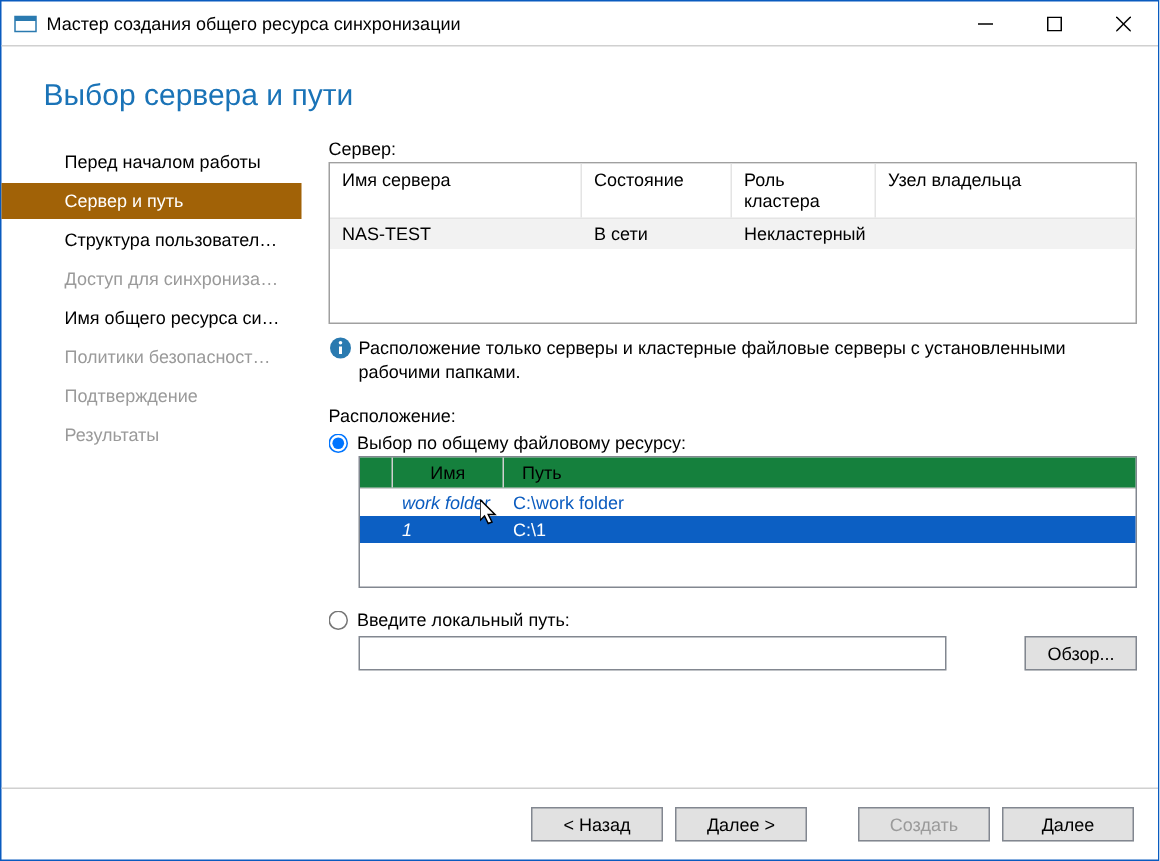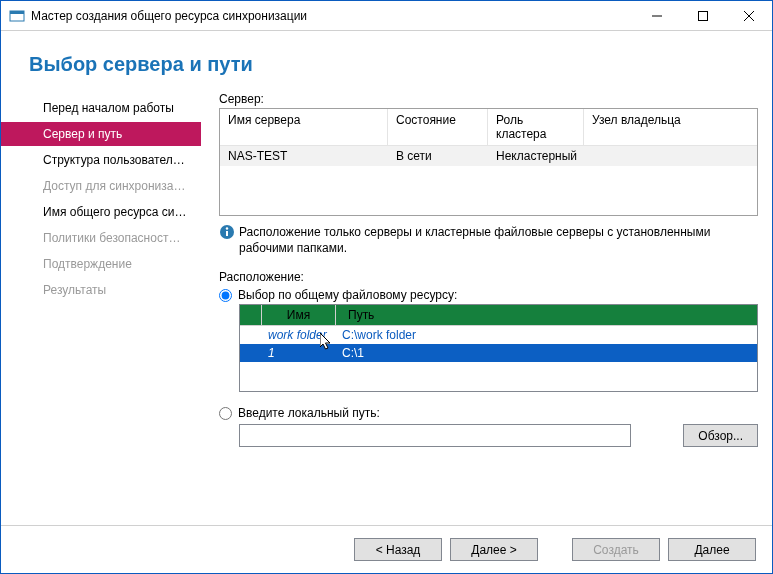--- a/index.html
+++ b/index.html
@@ -5,25 +5,25 @@
   * { box-sizing: border-box; }
   html, body { margin: 0; padding: 0; font-family: "Segoe UI", Tahoma, sans-serif; font-size: 12px; background: #fff; }
   .window { width: 773px; height: 574px; border: 1px solid #0a5bbf; display: flex; flex-direction: column; background: #fff; position: relative; }
   .titlebar { height: 30px; display: flex; align-items: center; border-bottom: 1px solid #d0d0d0; }
   .titlebar-icon { width: 16px; height: 16px; margin: 0 6px 0 8px; }
   .titlebar-text { flex: 1; font-size: 12px; color: #000; }
   .win-ctrls { display: flex; height: 100%; }
   .win-btn { width: 46px; display: flex; align-items: center; justify-content: center; color: #000; }
   .win-btn svg { display: block; }
   .body { flex: 1; display: flex; flex-direction: column; position: relative; }
-  .page-title { color: #1a73b7; font-size: 20px; font-weight: 700; padding: 22px 16px 16px 28px; }
+  .page-title { color: #1a73b7; font-size: 20px; font-weight: 400; padding: 22px 16px 16px 28px; }
   .content { flex: 1; display: flex; padding: 0 14px 0 0; }
   .sidebar { width: 200px; padding: 4px 0 0 0; }
   .side-item { padding: 4px 6px 4px 42px; color: #000; font-size: 12px; white-space: nowrap; overflow: hidden; text-overflow: ellipsis; line-height: 16px; margin-bottom: 2px; }
-  .side-item.active { background: #be185d; color: #fff; }
+  .side-item.active { background: #a16207; color: #fff; }
   .side-item.disabled { color: #9a9a9a; }
   .main { flex: 1; padding: 0 0 0 18px; display: flex; flex-direction: column; }
   .lbl { font-size: 12px; color: #000; margin-bottom: 2px; }
   .server-table { border: 1px solid #a0a0a0; height: 108px; overflow: hidden; }
   .hdr-row { display: flex; background: #fff; border-bottom: 1px solid #e4e4e4; }
   .hdr-cell { padding: 4px 8px; font-size: 12px; color: #000; border-right: 1px solid #e4e4e4; }
   .data-row { display: flex; background: #f2f2f2; }
   .data-cell { padding: 3px 8px; font-size: 12px; color: #000; }
   .col-name { width: 168px; }
   .col-state { width: 100px; }

